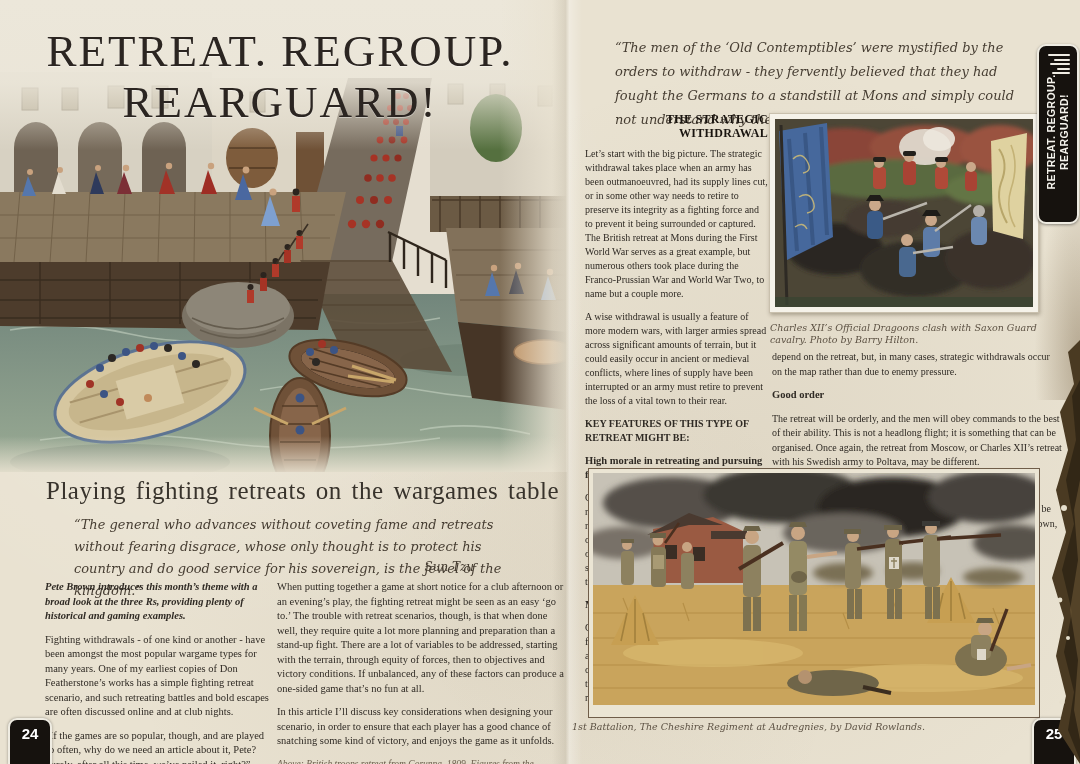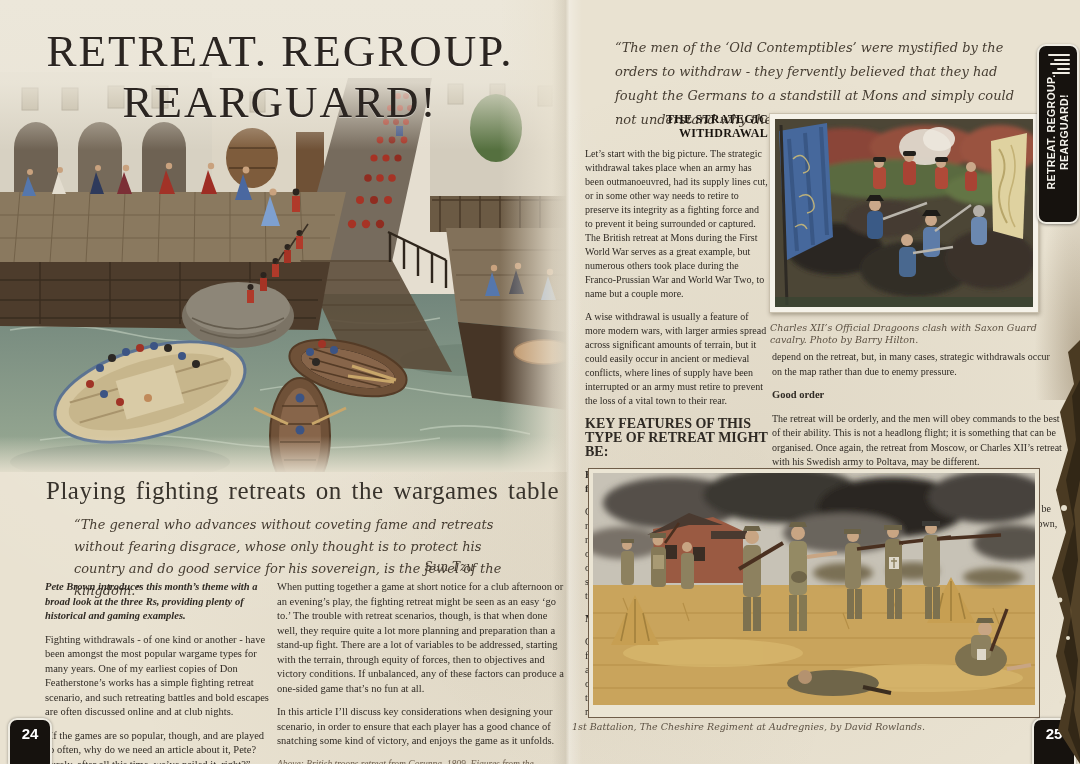--- a/index.html
+++ b/index.html
@@ -40,21 +40,21 @@
   .colL p,.colR p{margin:0 0 9px 0;}
   .intro-bold{font-weight:bold;font-style:italic;}
   .photo-caption-left{font-style:italic;font-size:9.5px;line-height:13px;color:#6b5d4c;margin-top:14px;}
 
   
   .quote-right{position:absolute;left:615px;top:36px;width:420px;font-size:13px;line-height:24px;}
   .quote-right-attr{position:absolute;left:615px;top:114px;width:382px;text-align:right;font-size:11.5px;}
   .art-colL{position:absolute;left:585px;top:112px;width:183px;font-size:10px;line-height:14px;}
   .art-colL h3{font-size:12px;margin:0 0 7px 0;letter-spacing:0.3px;color:#19140f;text-align:right;}
   .art-colL p,.art-colR p{margin:6px 0 9px 0;}
-  .keyfeat{font-weight:bold;font-size:14px;margin:2px 0 7px 0;}
+  .keyfeat{font-weight:bold;font-size:10px;margin:2px 0 7px 0;}
   .subhead{font-weight:bold;font-size:10.5px;margin:0 0 7px 0;}
   .photo-frame{
     position:absolute;left:769px;top:113px;width:258px;height:188px;
     background:#f5f2e9;padding:5px;border:1px solid #c9c0ad;
     box-shadow:1px 2px 4px rgba(60,50,30,0.35);
   }
   .photo-frame svg{display:block;}
   .photo-caption-right{
     position:absolute;left:770px;top:322px;width:272px;
     font-style:italic;font-size:9.5px;line-height:12px;color:#5c5143;

